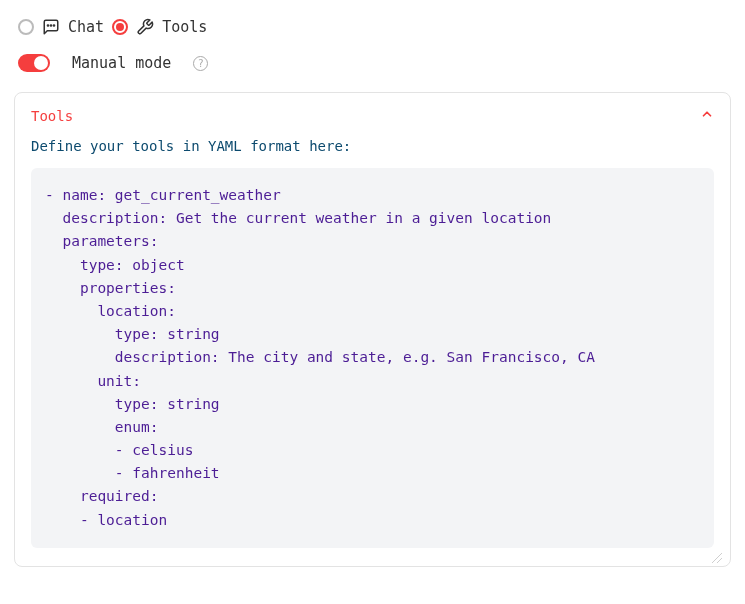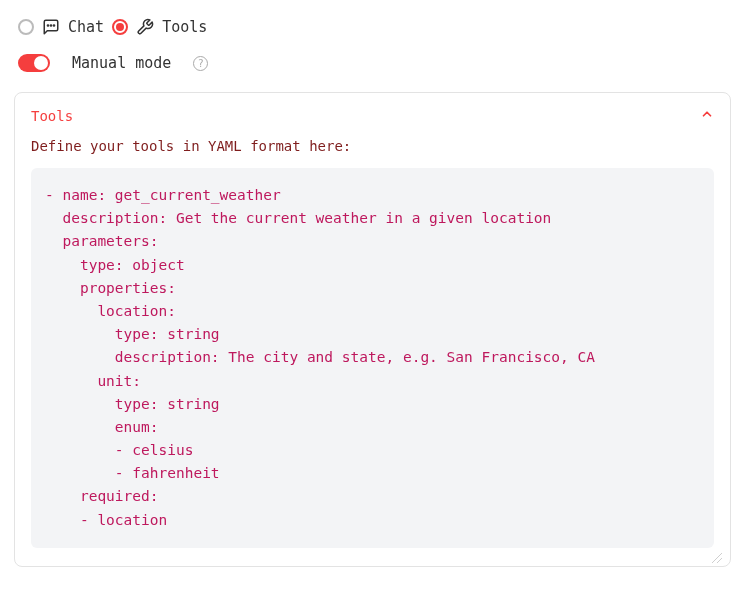--- a/index.html
+++ b/index.html
@@ -110,30 +110,30 @@
       color: #f53e3e;
       font-size: 14px;
     }
     .chevron {
       color: #f53e3e;
       cursor: pointer;
       font-size: 14px;
     }
     .panel-desc {
       font-size: 14px;
-      color: #7f1d1d;
+      color: #0c4a6e;
       margin-bottom: 14px;
     }
     .code-area {
       background: #f3f4f6;
       border-radius: 6px;
       padding: 16px 14px;
       font-size: 14.5px;
       line-height: 1.6;
-      color: #be185d;
+      color: #4c1d95;
       white-space: pre;
       overflow: auto;
       position: relative;
       font-family: ui-monospace, SFMono-Regular, "SF Mono", Menlo, Monaco, Consolas, monospace;
     }
     .resize-handle {
       position: absolute;
       bottom: 6px;
       right: 8px;
       width: 12px;

